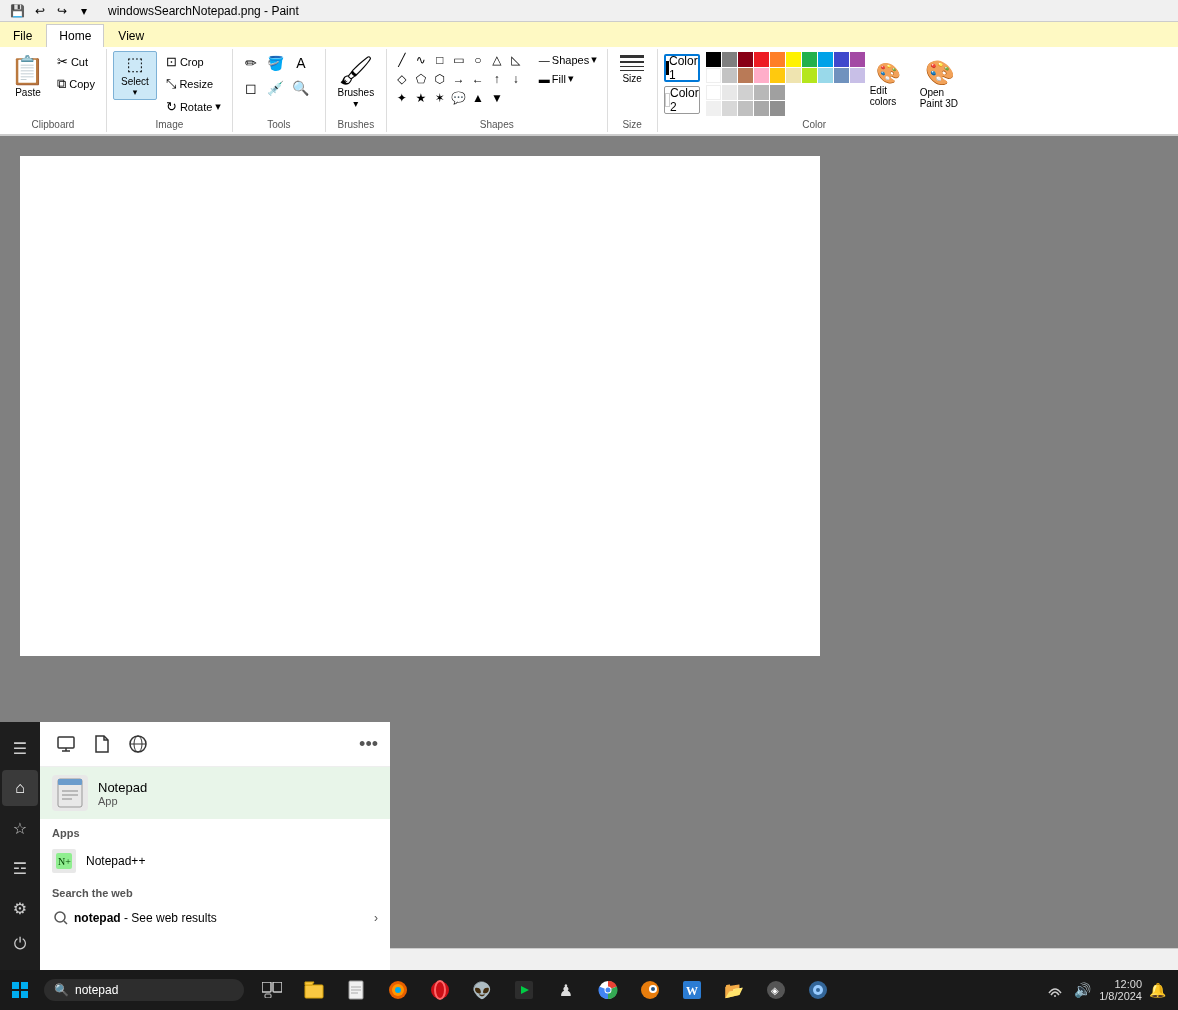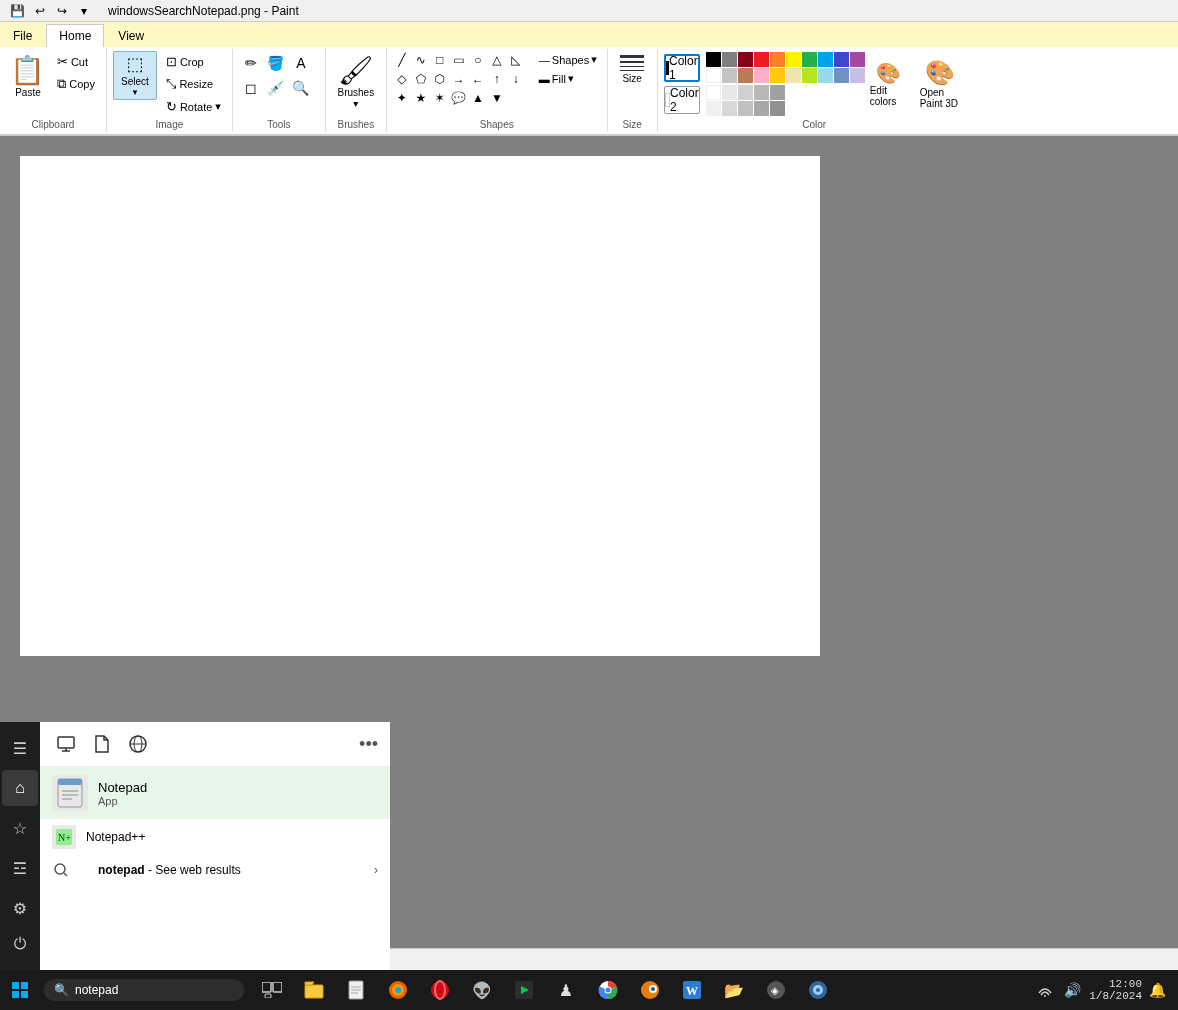--- a/index.html
+++ b/index.html
@@ -348,21 +348,21 @@
     }
     .app-item-icon {
       width: 24px; height: 24px;
       background: #e8e8e8; border-radius: 2px;
       display: flex; align-items: center; justify-content: center; font-size: 14px;
     }
     .app-item-name { font-size: 12px; color: #000; }
 
     
     .web-search-item {
-      display: flex; align-items: center; gap: 28px;
+      display: flex; align-items: center; gap: 4px;
       padding: 6px 12px; cursor: pointer;
     }
     .web-search-text { font-size: 12px; color: #000; }
     .web-search-arrow { margin-left: auto; color: #555; font-size: 12px; }
 
     
     #paint-app {
       position: absolute;
       top: 0;
       left: 0;
@@ -677,31 +677,33 @@
           <line x1="8" y1="18" x2="24" y2="18" stroke="#aaa" stroke-width="1.5"></line>
           <line x1="8" y1="22" x2="18" y2="22" stroke="#aaa" stroke-width="1.5"></line>
         </svg>
       </div>
       <div class="best-match-info">
         <span class="best-match-name">Notepad</span>
         <span class="best-match-type">App</span>
       </div>
     </div>
 
+    <div class="search-section-label">Apps</div>
 
     <div class="app-item">
       <div class="app-item-icon">
         <svg width="18" height="18" viewBox="0 0 18 18">
           <rect x="1" y="1" width="16" height="16" rx="2" fill="#90ee90"></rect>
           <text x="3" y="13" font-size="10" font-family="serif" fill="#004400">N+</text>
         </svg>
       </div>
       <span class="app-item-name">Notepad++</span>
     </div>
 
+    <div class="search-section-label">Search the web</div>
 
     <div class="web-search-item">
       <div style="width:18px;height:18px;display:flex;align-items:center;justify-content:center;">
         <svg width="14" height="14" viewBox="0 0 14 14">
           <circle cx="6" cy="6" r="5" fill="none" stroke="#555" stroke-width="1.5"></circle>
           <line x1="10" y1="10" x2="13" y2="13" stroke="#555" stroke-width="1.5"></line>
         </svg>
       </div>
       <span class="web-search-text">
         <strong>notepad</strong>
@@ -812,19 +814,19 @@
 
   <div class="taskbar-tray">
     <div class="tray-icon">
       <svg width="14" height="14" viewBox="0 0 14 14">
         <path d="M1 10 Q7 2 13 10" fill="none" stroke="#ccc" stroke-width="1.5"></path>
         <path d="M3 12 Q7 6 11 12" fill="none" stroke="#ccc" stroke-width="1.5"></path>
         <circle cx="7" cy="13" r="1" fill="#ccc"></circle>
       </svg>
     </div>
     <div class="tray-icon">🔊</div>
-    <div style="font-size:11px;color:#ddd;text-align:right;font-family:Liberation Mono, monospace;">
+    <div style="font-size:11px;color:#ddd;text-align:right;">
       <div>12:00</div>
       <div>1/8/2024</div>
     </div>
     <div class="tray-icon">🔔</div>
   </div>
 </div>
 
 </body></html>

